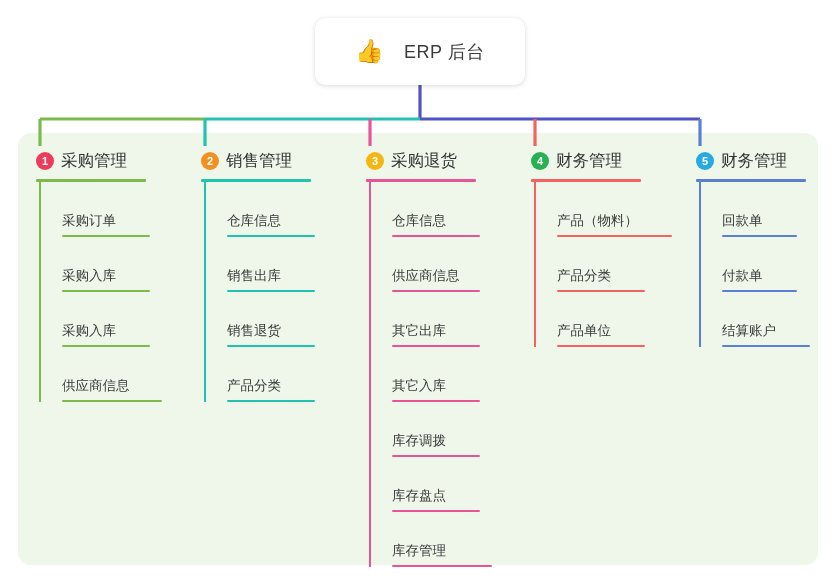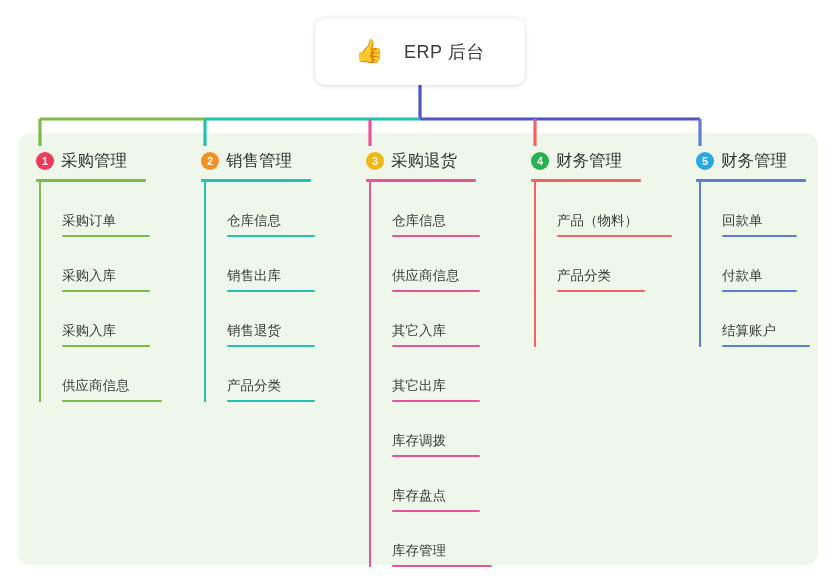--- a/index.html
+++ b/index.html
@@ -171,25 +171,25 @@
           <div class="spine" style="background: rgb(232, 84, 154); height: 385px;"></div>
           <div class="leaf">
             <div class="leaf-label">仓库信息</div>
             <div class="leaf-rule" style="background: rgb(232, 84, 154); width: 88px;"></div>
           </div>
           <div class="leaf">
             <div class="leaf-label">供应商信息</div>
             <div class="leaf-rule" style="background: rgb(232, 84, 154); width: 88px;"></div>
           </div>
           <div class="leaf">
+            <div class="leaf-label">其它出库</div>
+            <div class="leaf-rule" style="background: rgb(232, 84, 154); width: 88px;"></div>
+          </div>
+          <div class="leaf">
             <div class="leaf-label">其它入库</div>
-            <div class="leaf-rule" style="background: rgb(232, 84, 154); width: 88px;"></div>
-          </div>
-          <div class="leaf">
-            <div class="leaf-label">其它出库</div>
             <div class="leaf-rule" style="background: rgb(232, 84, 154); width: 88px;"></div>
           </div>
           <div class="leaf">
             <div class="leaf-label">库存调拨</div>
             <div class="leaf-rule" style="background: rgb(232, 84, 154); width: 88px;"></div>
           </div>
           <div class="leaf">
             <div class="leaf-label">库存盘点</div>
             <div class="leaf-rule" style="background: rgb(232, 84, 154); width: 88px;"></div>
           </div>
@@ -208,20 +208,24 @@
         <div class="leaves">
           <div class="spine" style="background: rgb(244, 99, 95); height: 165px;"></div>
           <div class="leaf">
             <div class="leaf-label">产品（物料）</div>
             <div class="leaf-rule" style="background: rgb(244, 99, 95); width: 115px;"></div>
           </div>
           <div class="leaf">
             <div class="leaf-label">产品分类</div>
             <div class="leaf-rule" style="background: rgb(244, 99, 95); width: 88px;"></div>
           </div>
+          <div class="leaf">
+            <div class="leaf-label">产品单位</div>
+            <div class="leaf-rule" style="background: rgb(244, 99, 95); width: 88px;"></div>
+          </div>
         </div>
       </div>
       <div class="branch" style="left: 696px; top: 148px;">
         <div class="branch-head">
           <span class="badge" style="background: rgb(41, 169, 225);">5</span>
           <span class="branch-title">财务管理</span>
         </div>
         <div class="head-rule" style="background: rgb(91, 127, 212); width: 110px;"></div>
         <div class="leaves">
           <div class="spine" style="background: rgb(91, 127, 212); height: 165px;"></div>

